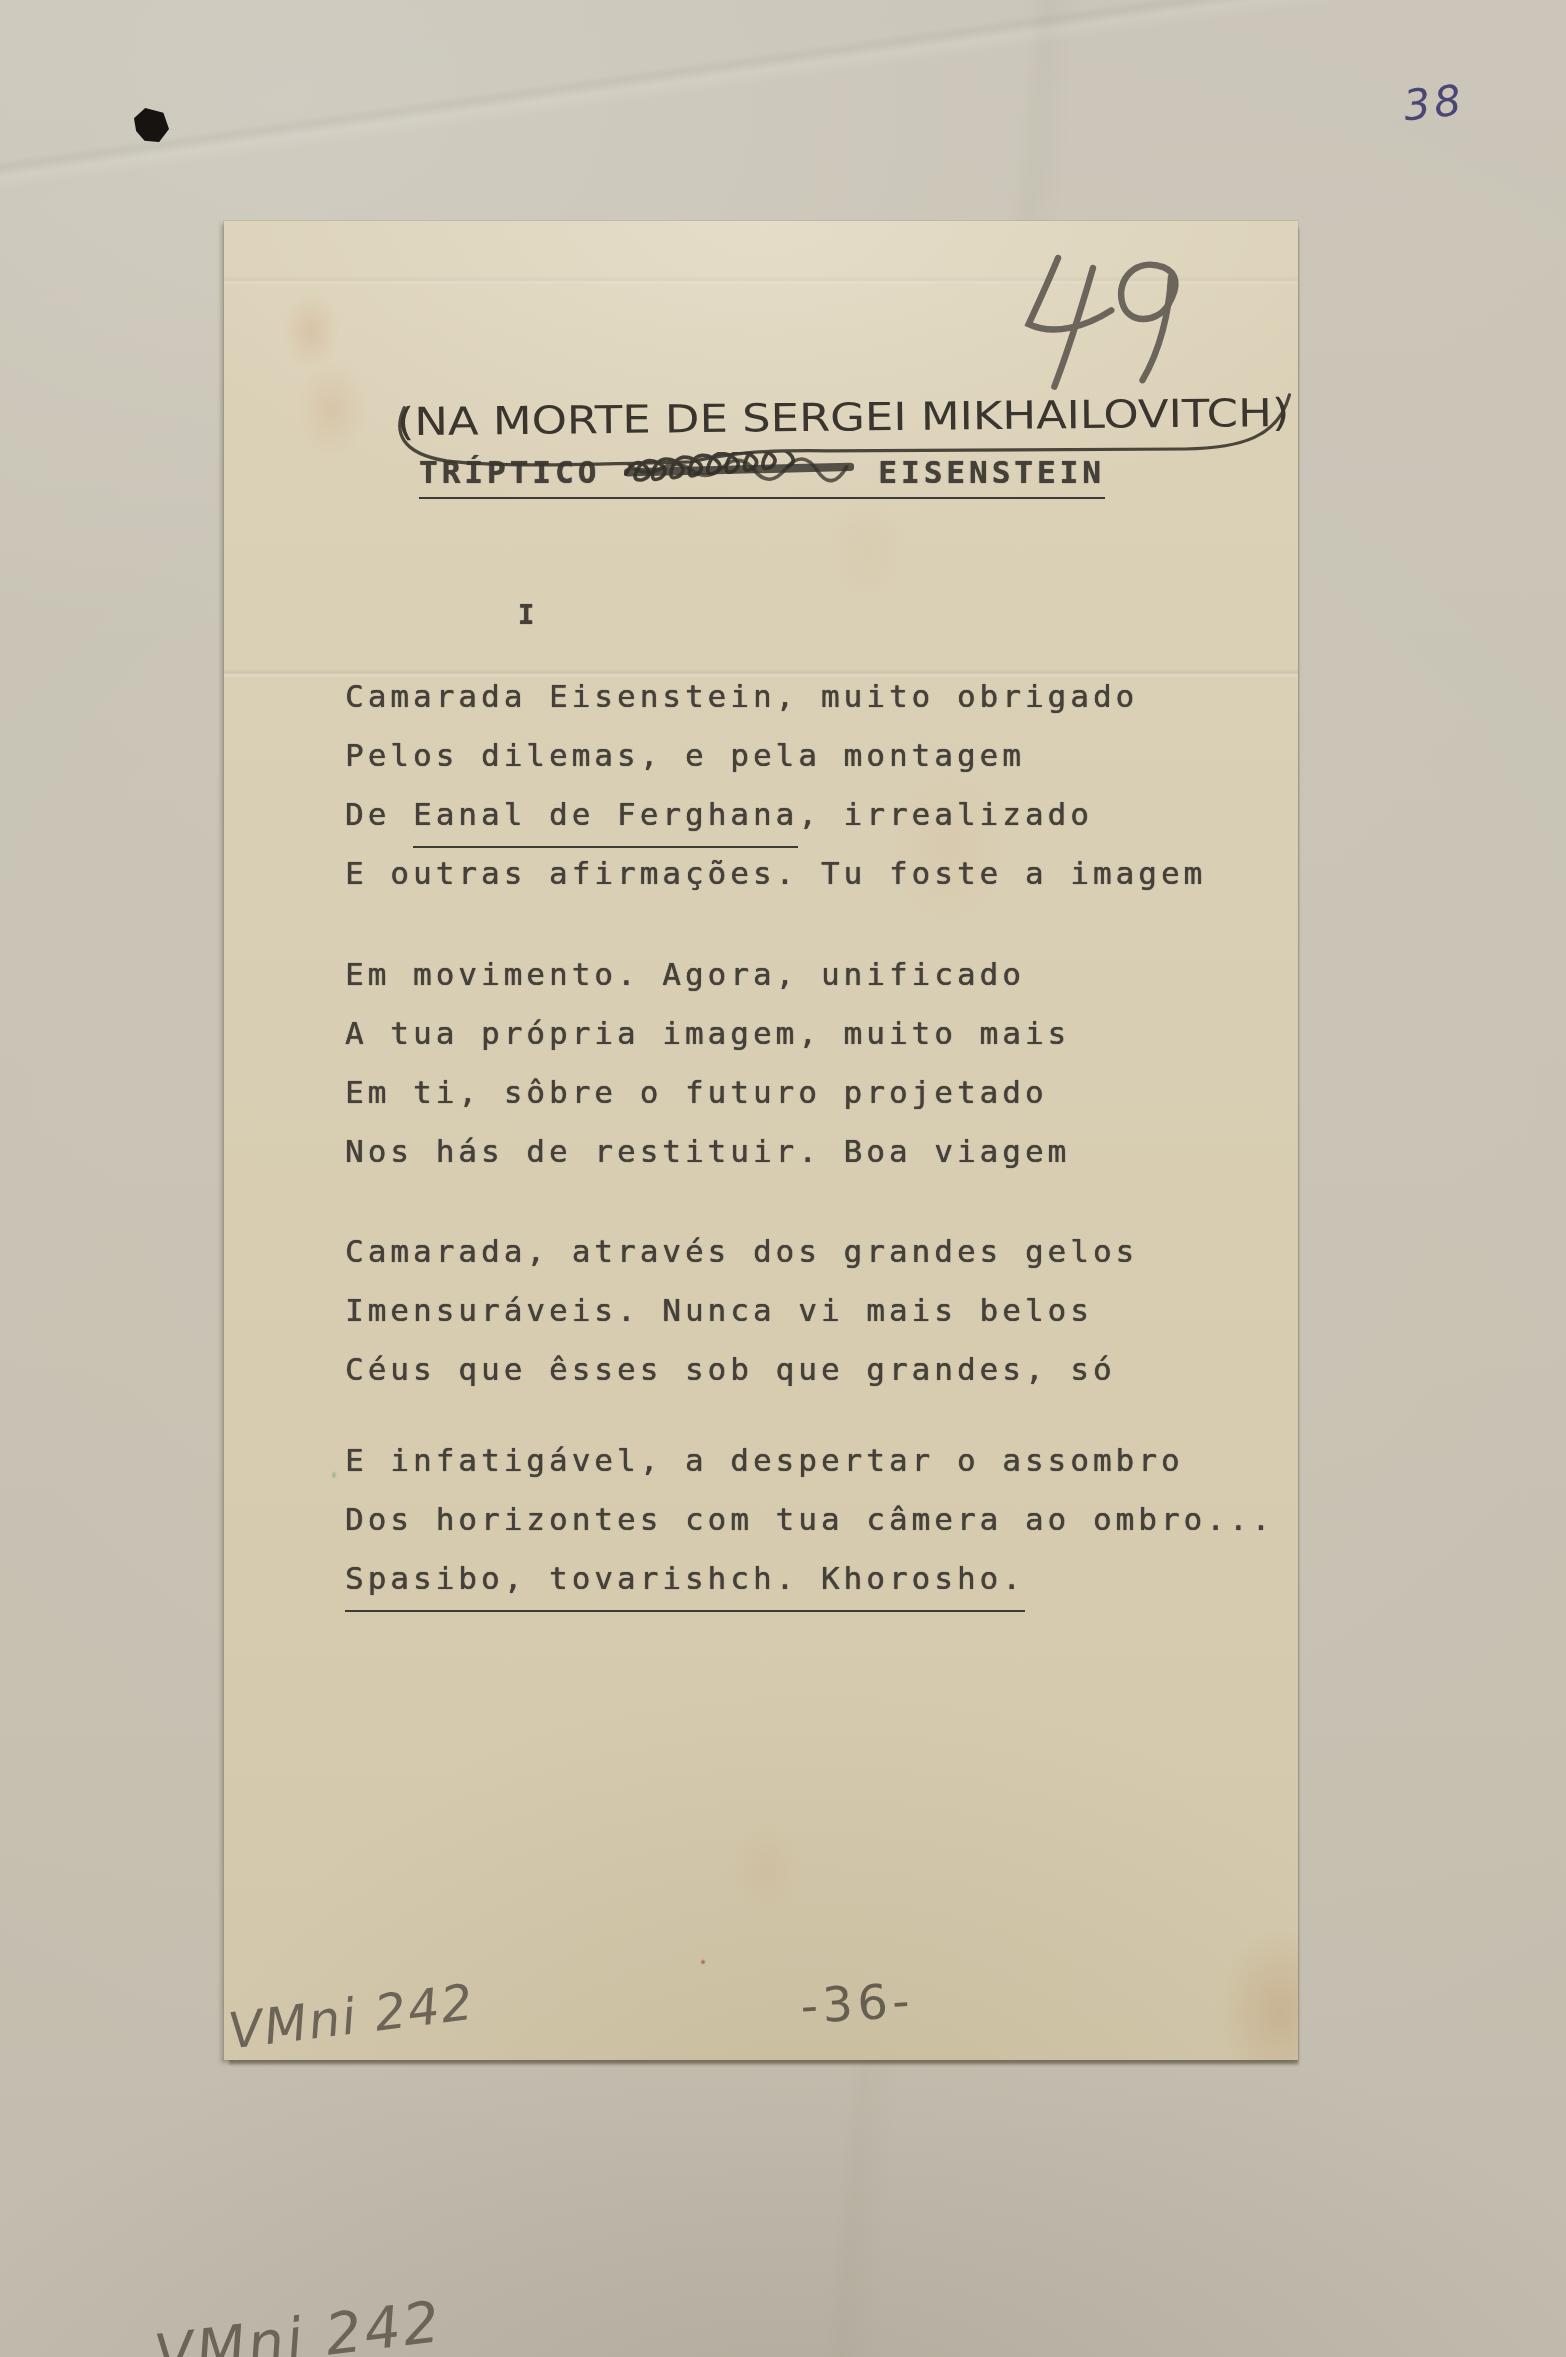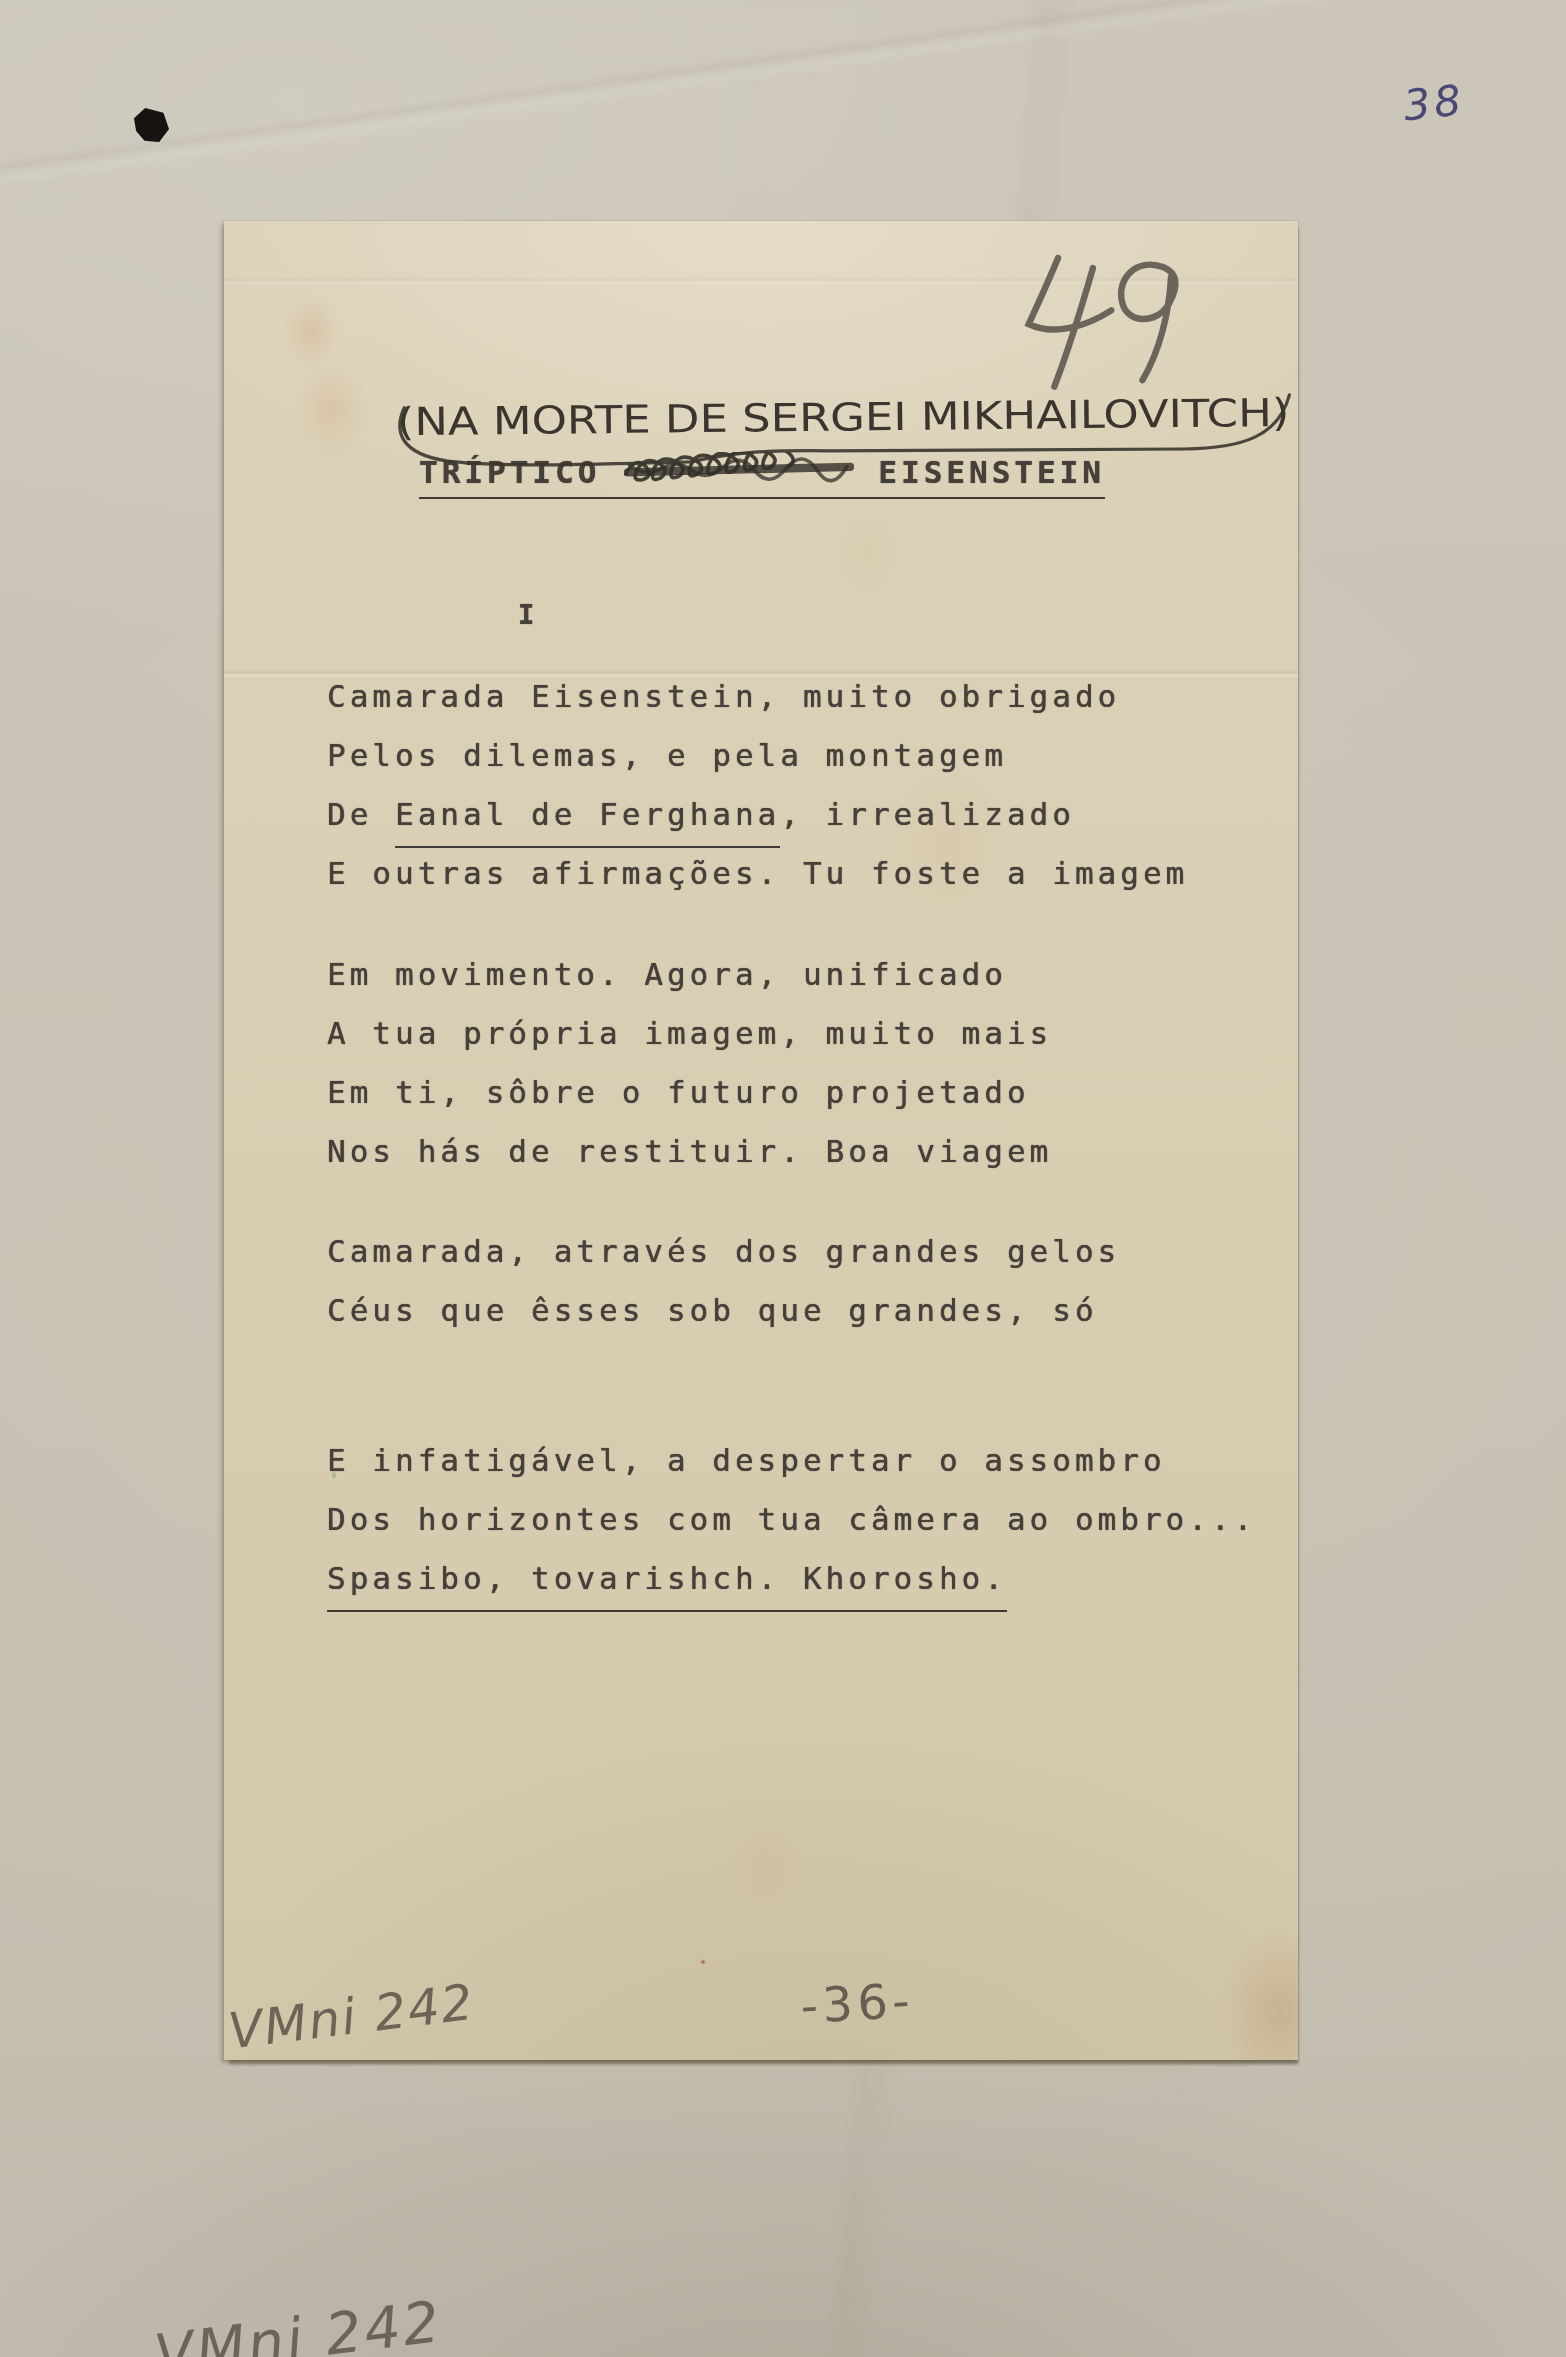--- a/index.html
+++ b/index.html
@@ -56,21 +56,21 @@
   #typed-title{
     position:absolute;left:195px;top:233px;height:37px;
     display:flex;align-items:flex-start;
     border-bottom:2.8px solid #3e3b34;padding-bottom:5.5px;
     font-weight:700;
   }
   #typed-title .gap{display:inline-block;width:24px;}
   #scribble{display:inline-block;position:relative;top:-1.8px;}
   #numeral{position:absolute;left:294px;top:378px;font-weight:700;font-size:27px;}
   .stanza{position:absolute;left:103px;}
-  .stanza .line{line-height:59px;height:59px;}
+  .stanza .line{line-height:59px;height:59px;margin-left:18px;}
   .s1{top:446px;} .s2{top:724px;} .s3{top:1001px;} .s4{top:1210px;}
   .u{border-bottom:2.8px solid #3e3b34;padding-bottom:14px;}
   svg text{user-select:none;}
   #blot{
     position:absolute;left:134px;top:108px;width:35px;height:34px;
     background:#161310;
     clip-path:polygon(32% 0,84% 14%,100% 62%,72% 100%,30% 96%,6% 68%,0 30%);
     box-shadow:0 1.8px 2.8px rgba(120,110,90,.5);
   }
 </style>
@@ -108,20 +108,21 @@
         <div class="line"><span>E outras afirmações. Tu foste a imagem</span></div>
       </div>
     <div class="stanza s2 typed">
         <div class="line"><span>Em movimento. Agora, unificado</span></div>
         <div class="line"><span>A tua própria imagem, muito mais</span></div>
         <div class="line"><span>Em ti, sôbre o futuro projetado</span></div>
         <div class="line"><span>Nos hás de restituir. Boa viagem</span></div>
       </div>
     <div class="stanza s3 typed">
         <div class="line"><span>Camarada, através dos grandes gelos</span></div>
+        <div class="line"><span>Imensuráveis. Nunca vi mais belos</span></div>
         <div class="line"><span>Céus que êsses sob que grandes, só</span></div>
       </div>
     <div class="stanza s4 typed">
         <div class="line"><span>E infatigável, a despertar o assombro</span></div>
         <div class="line"><span>Dos horizontes com tua câmera ao ombro...</span></div>
         <div class="line"><span class="u">Spasibo, tovarishch. Khorosho.</span></div>
       </div>
   </div>
 
   <svg width="1567" height="2357" viewBox="0 0 1706 2567" style="position:absolute;left:0;top:0;pointer-events:none;">

